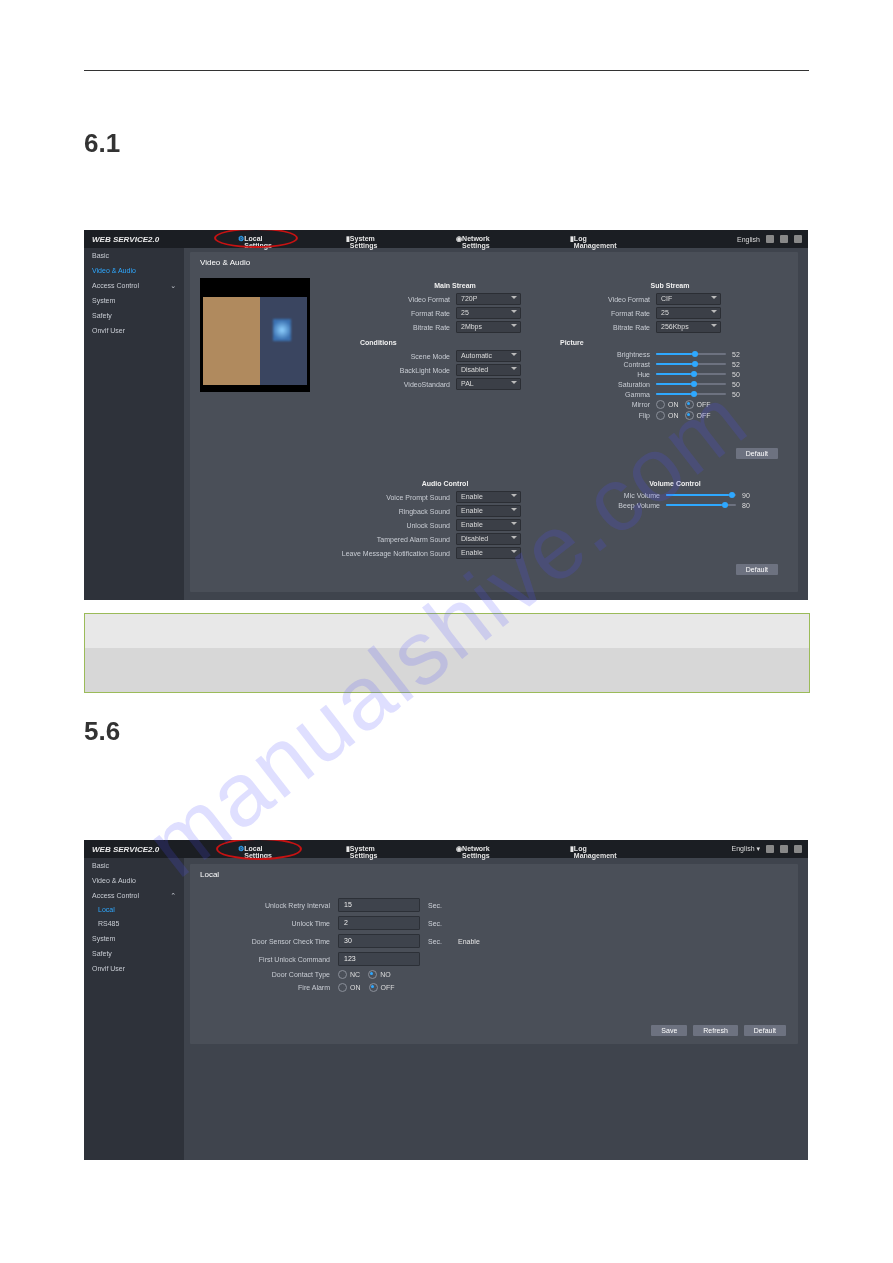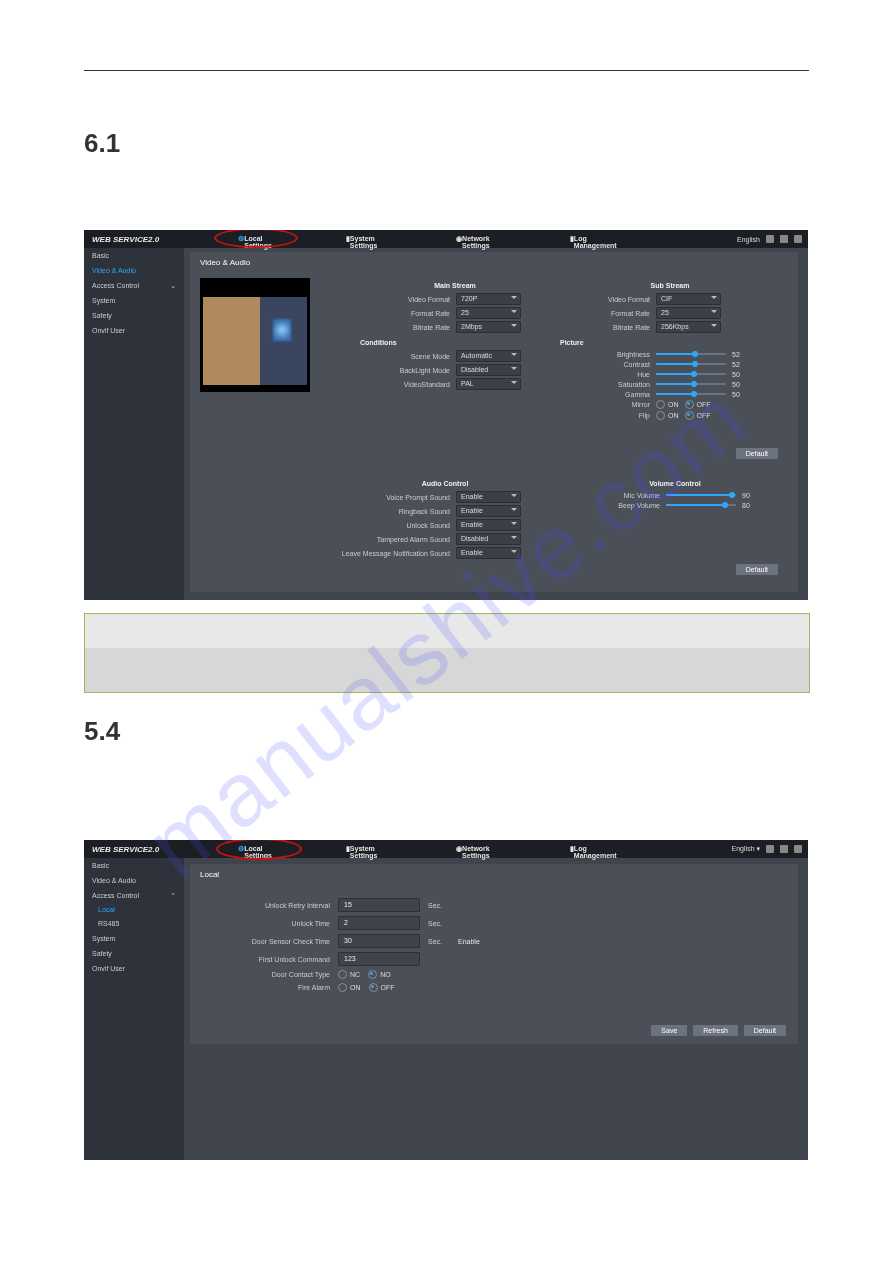--- a/index.html
+++ b/index.html
@@ -276,21 +276,21 @@
         <div style="position:absolute;right:20px;top:312px;"><span class="btn">Default</span></div>
       </div>
     </div>
   </div>
 
   <div class="notebox" style="top:613px;">
     <div class="nt1"></div>
     <div class="nt2"></div>
   </div>
 
-  <div class="sec-num" style="top:716px;">5.4</div>
+  <div class="sec-num" style="top:716px;">5.6</div>
 
   <div class="shot" style="top:840px;height:320px;">
     <div class="ui" style="height:320px;">
 
       <div class="hdr">
         <span class="brand">WEB SERVICE2.0</span>
         <div class="nav">
           <span class="local" style="left:154px;">⚙ <span>Local Settings</span></span>
           <span style="left:262px;">▮<span>System Settings</span></span>
           <span style="left:372px;">◉<span>Network Settings</span></span>

